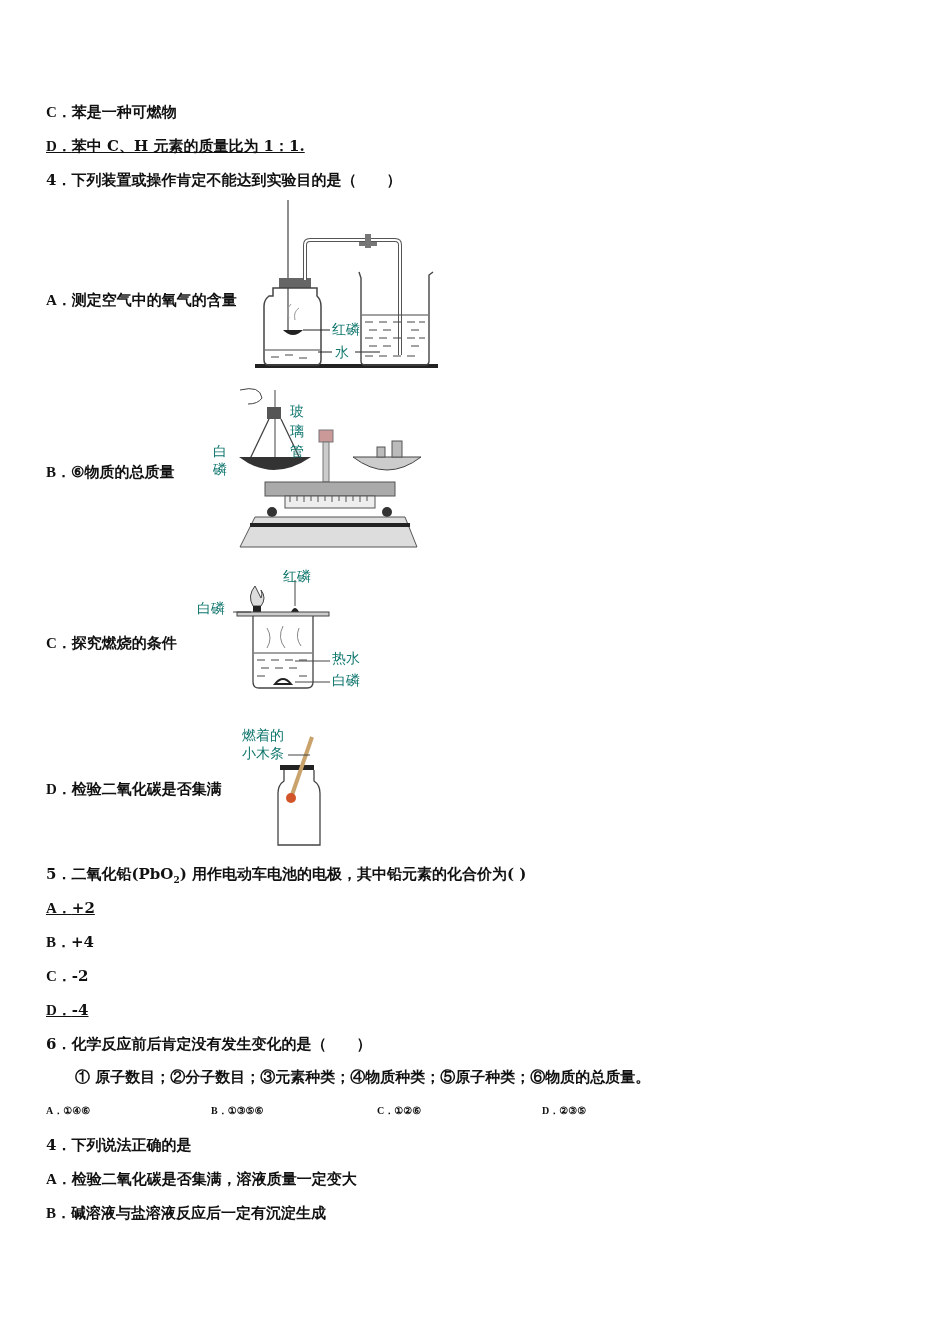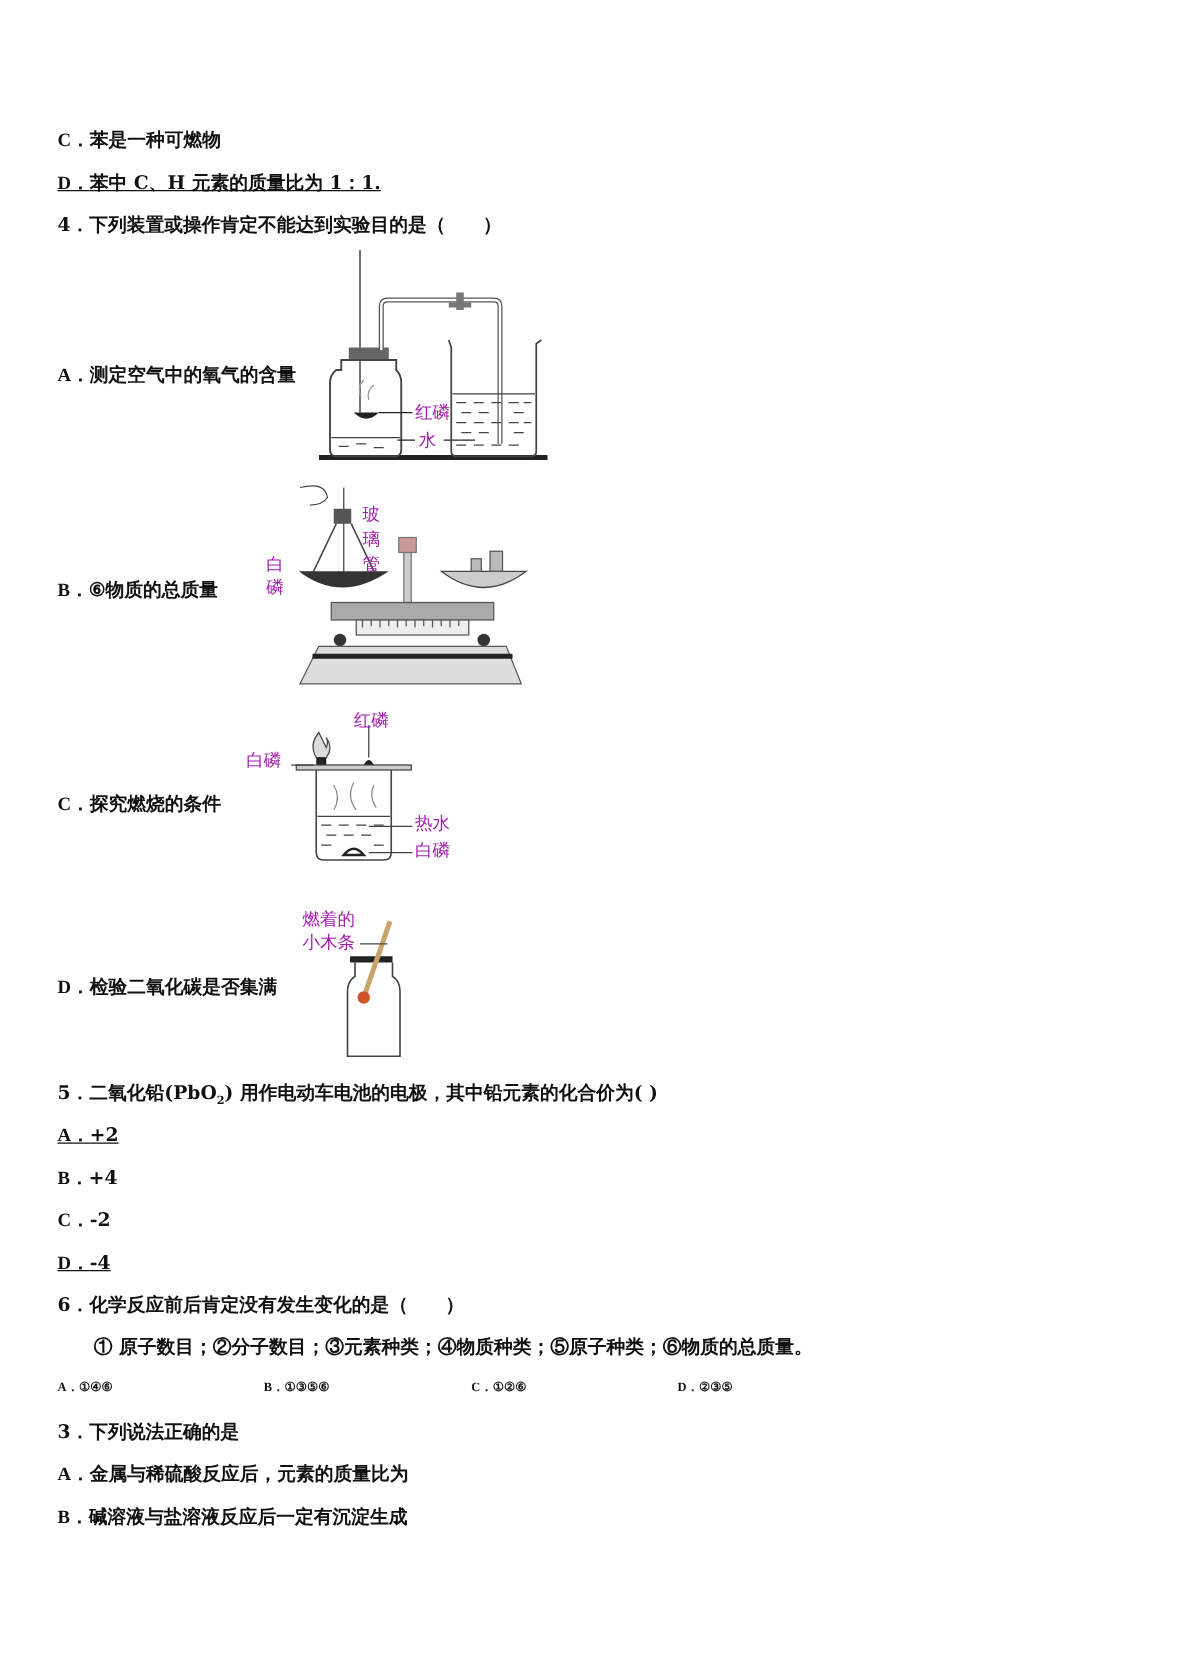--- a/index.html
+++ b/index.html
@@ -2,21 +2,21 @@
 <html><head>
 <meta charset="utf-8">
 <style>
   html, body { margin:0; padding:0; background:#ffffff; }
   body { width:950px; height:1344px; position:relative; overflow:hidden;
          font-family:"DejaVu Serif","Liberation Serif",serif; color:#111; }
   .line { position:absolute; left:46px; font-size:15px; font-weight:bold; white-space:nowrap; line-height:20px; }
   .lbl { font-family:"Liberation Serif",serif; font-weight:bold; }
   .opt6 { position:absolute; top:1101px; font-size:10px; font-weight:bold; white-space:nowrap; line-height:20px;text-align:center; }
   .fig { position:absolute; }
-  .figlabel { position:absolute; font-family:"DejaVu Sans",sans-serif; font-size:14px; color:#a21caf; white-space:nowrap; }
+  .figlabel { position:absolute; font-family:"DejaVu Sans",sans-serif; font-size:14px; color:#0f766e; white-space:nowrap; }
   sub { font-size:9px; }
 </style>
 </head>
 <body>
 
 <div class="line" style="top:102px;">
   <span class="lbl">C．</span><span>苯是一种可燃物</span>
 </div>
 <div class="line" style="top:136px;text-decoration:underline;">
   <span class="lbl">D．</span><span>苯中 C、H 元素的质量比为 1：1.</span>
@@ -160,19 +160,19 @@
 <div class="opt6" style="left:211px;">
   <span class="lbl">B．</span><span>①③⑤⑥</span>
 </div>
 <div class="opt6" style="left:377px;">
   <span class="lbl">C．</span><span>①②⑥</span>
 </div>
 <div class="opt6" style="left:542px;">
   <span class="lbl">D．</span><span>②③⑤</span>
 </div>
 
-<div class="line" style="top:1135px;">3．下列说法正确的是</div>
+<div class="line" style="top:1135px;">4．下列说法正确的是</div>
 <div class="line" style="top:1169px;">
-  <span class="lbl">A．</span><span>金属与稀硫酸反应后，元素的质量比为</span>
+  <span class="lbl">A．</span><span>检验二氧化碳是否集满，溶液质量一定变大</span>
 </div>
 <div class="line" style="top:1203px;">
   <span class="lbl">B．</span><span>碱溶液与盐溶液反应后一定有沉淀生成</span>
 </div>
 
 </body></html>

